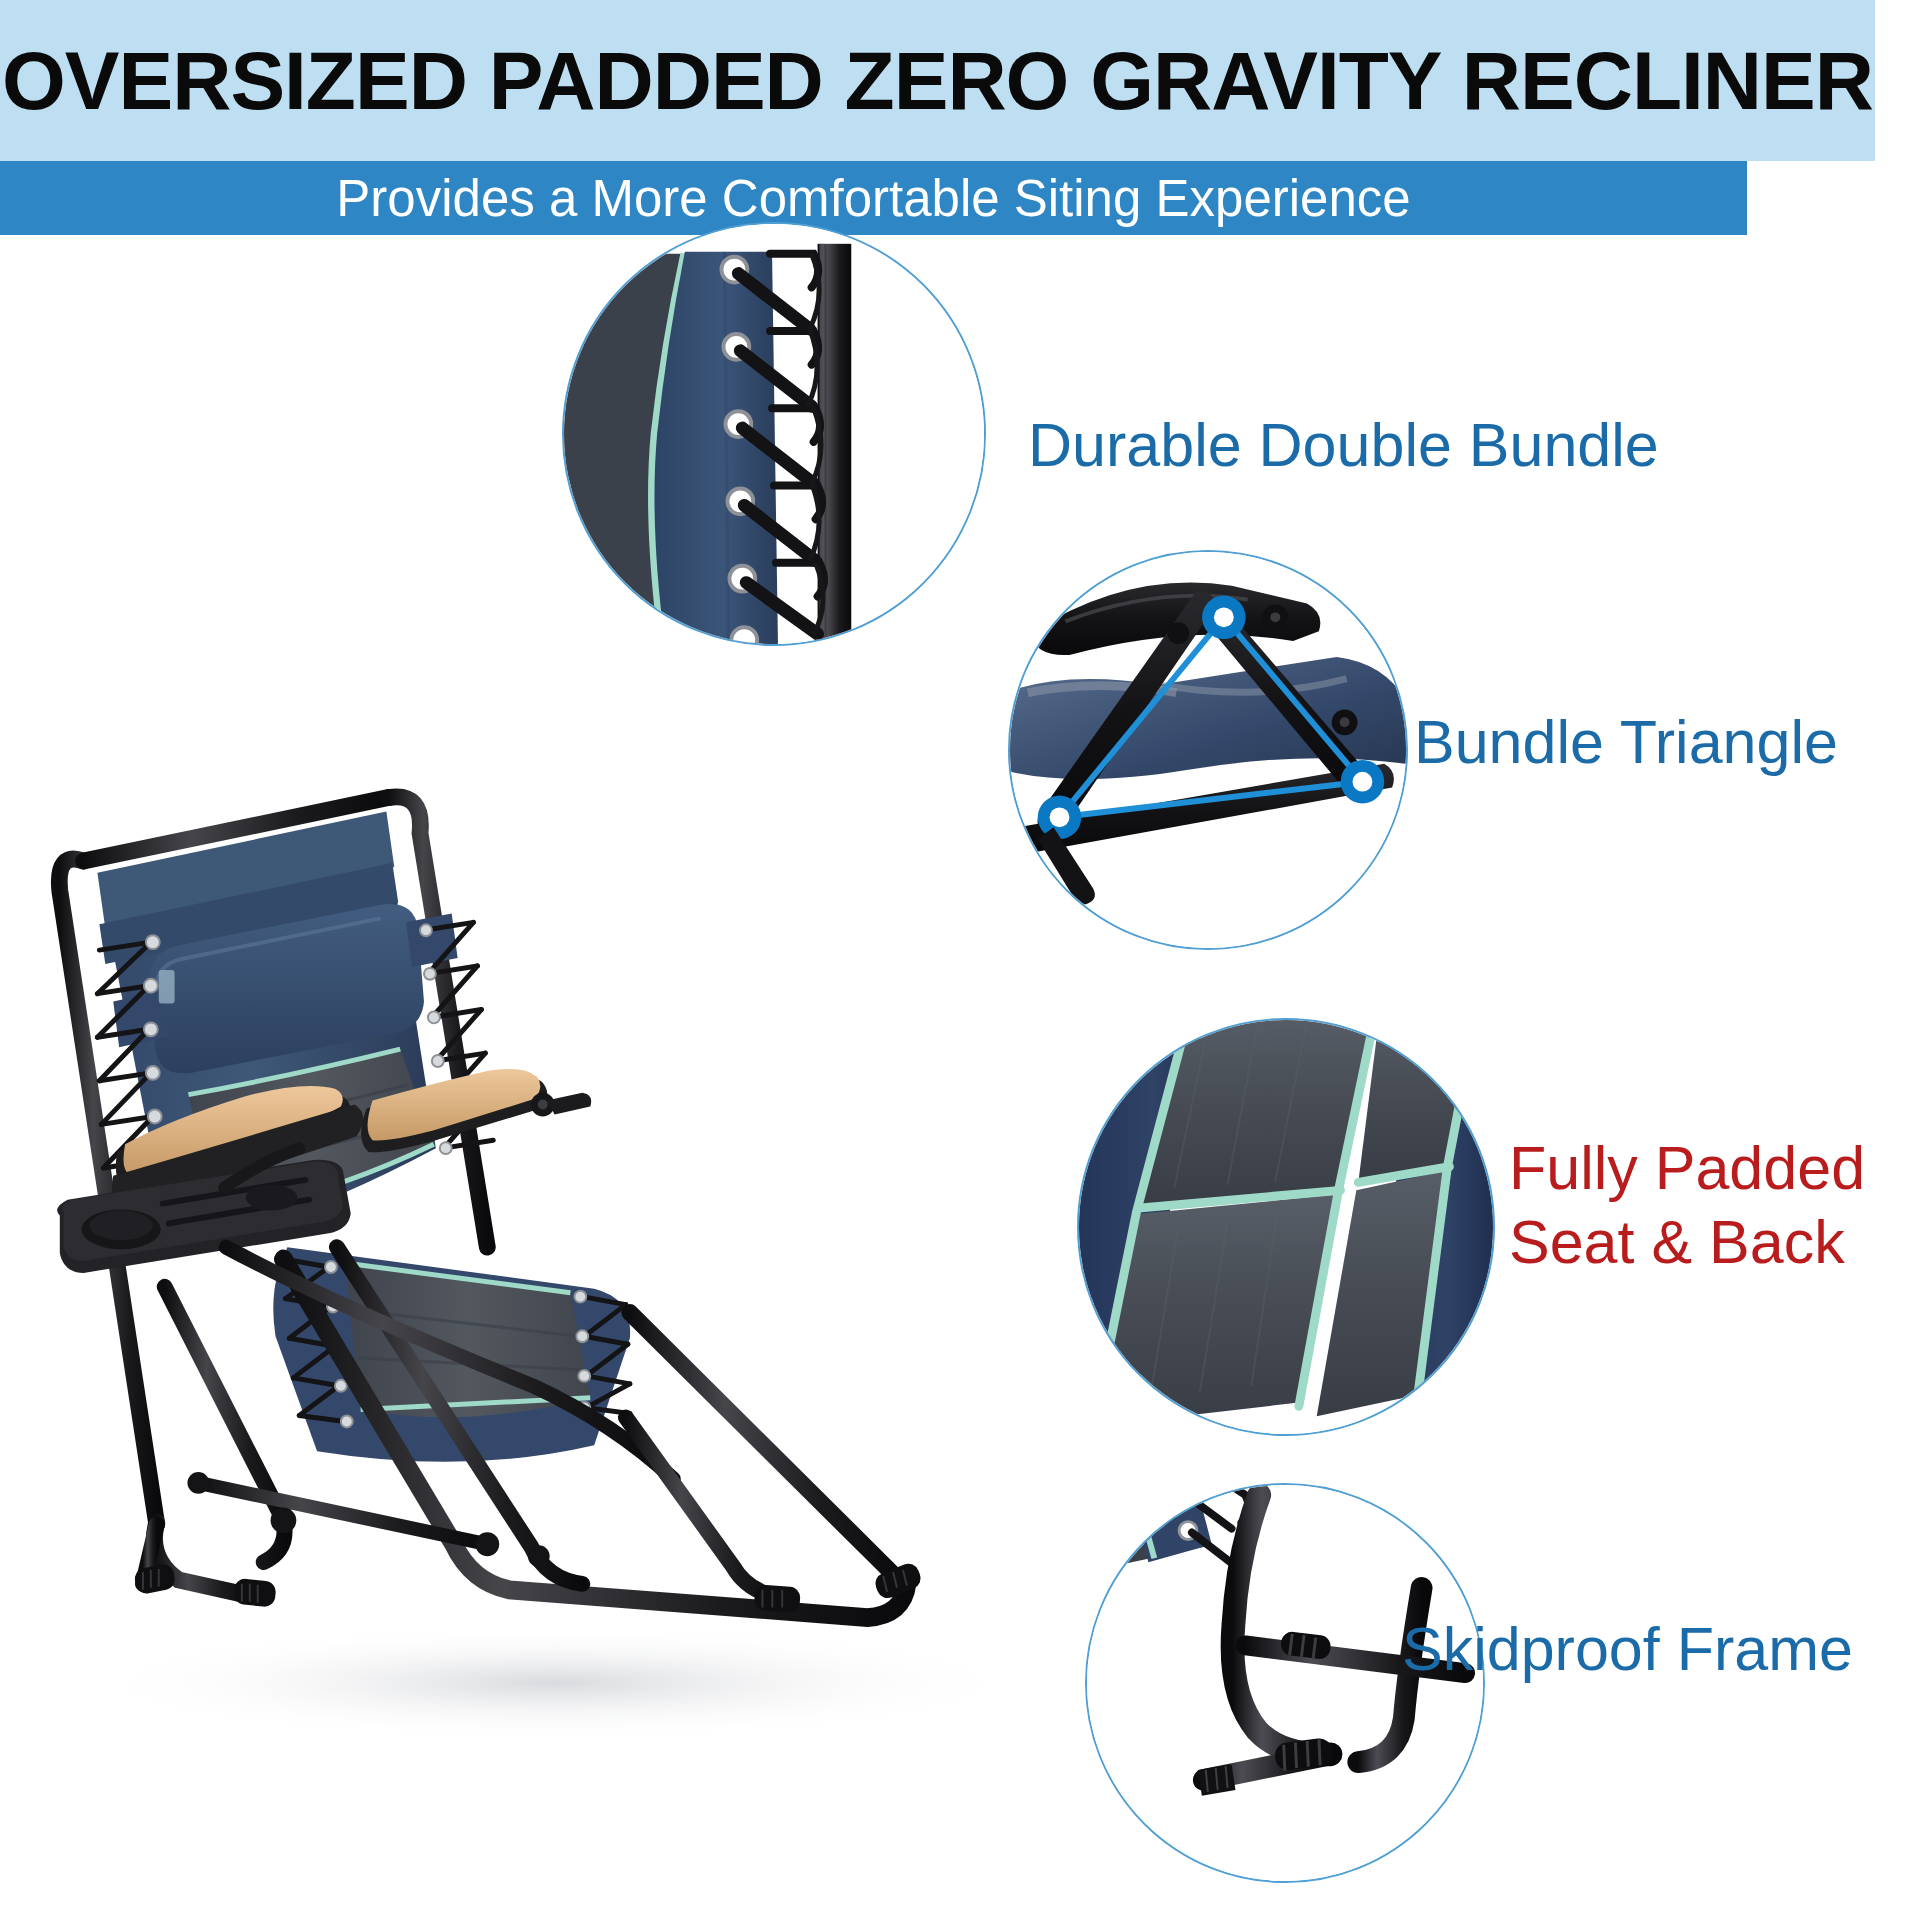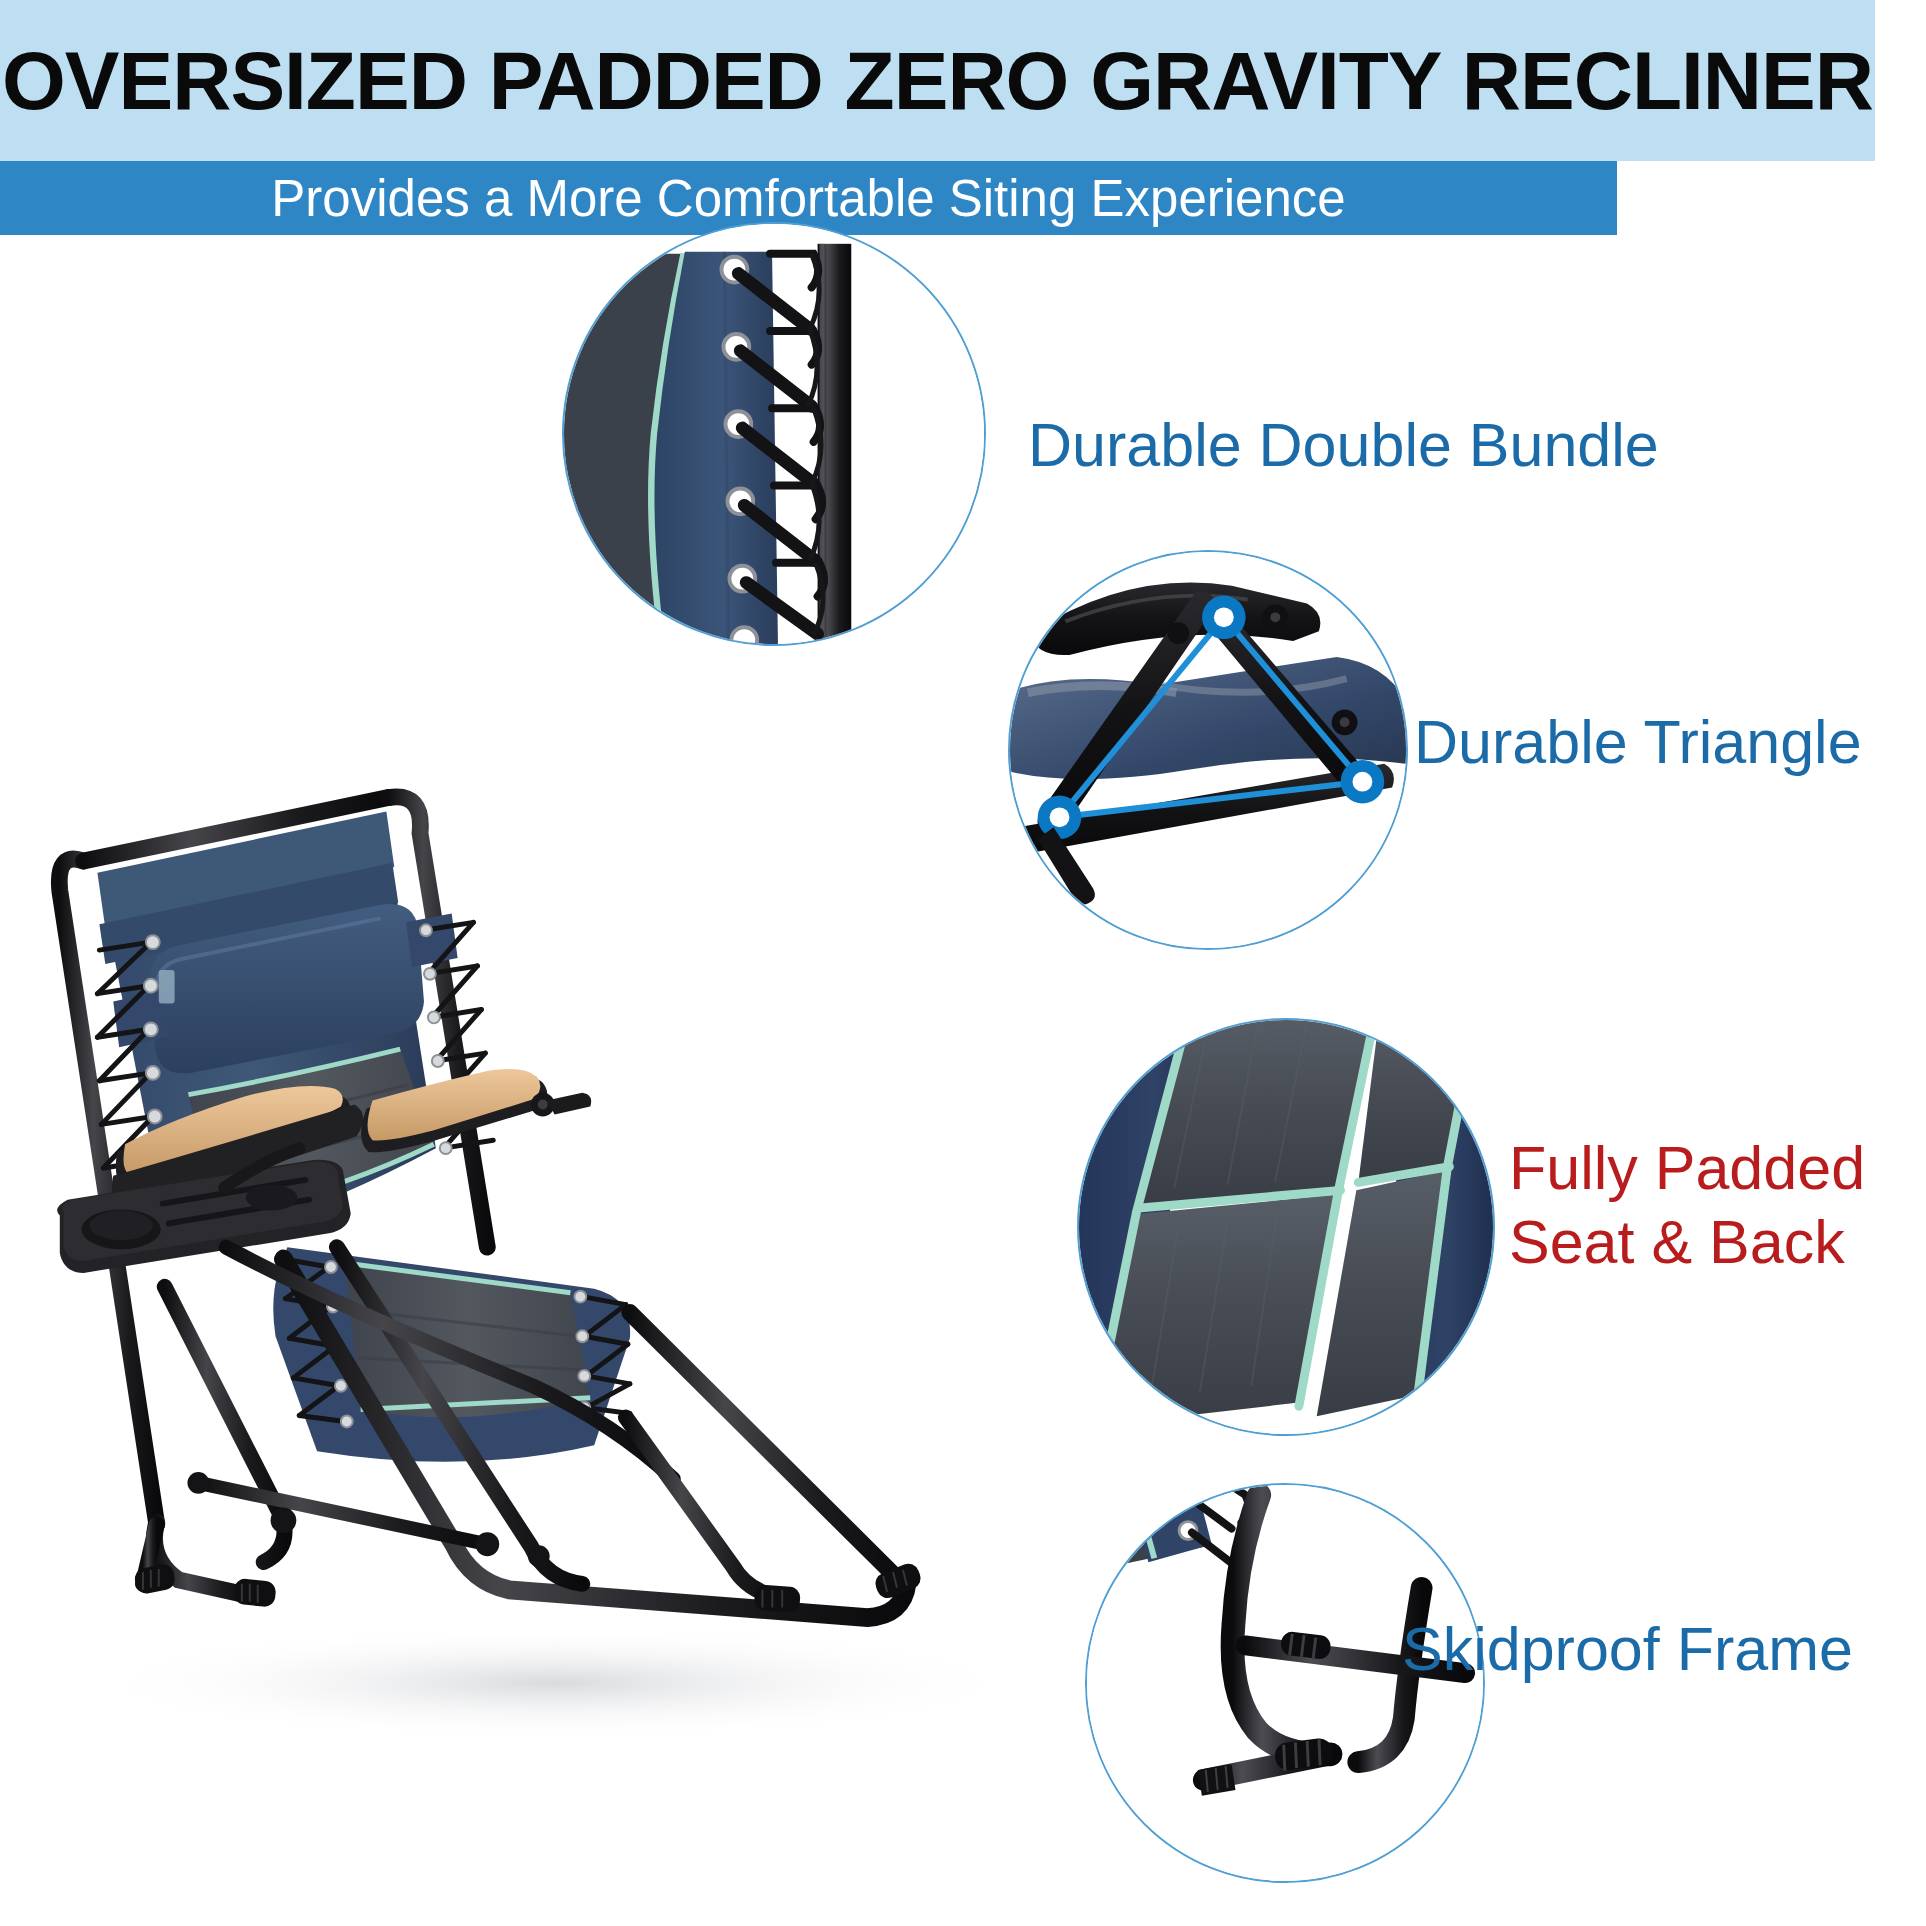--- a/index.html
+++ b/index.html
@@ -4,21 +4,21 @@
 <style>
   html,body{margin:0;padding:0;background:#fff;}
   body{width:1927px;height:1927px;position:relative;overflow:hidden;
        font-family:"Liberation Sans","DejaVu Sans",sans-serif;}
 
   
   #title-band{position:absolute;left:0;top:0;width:1875px;height:161px;
       background:#bedff2;display:flex;align-items:center;justify-content:center;}
   #title-text{font-size:91px;font-weight:bold;color:#0a0a0a;letter-spacing:-1px;
       white-space:nowrap;line-height:1;}
-  #subtitle-band{position:absolute;left:0;top:161px;width:1617px;height:74px;
+  #subtitle-band{position:absolute;left:0;top:161px;width:1747px;height:74px;
       background:#2e87c4;display:flex;align-items:center;justify-content:center;}
   #subtitle-text{font-size:51px;color:#ffffff;white-space:nowrap;line-height:1;font-weight:400;}
 
   
   .callout-circle{position:absolute;border-radius:50%;overflow:hidden;
       border:2px solid #4f9fd4;background:#ffffff;}
 
   
   .callout-label{position:absolute;color:#1b6ba8;font-size:61px;line-height:1.22;
       font-weight:400;white-space:pre-line;}
@@ -326,21 +326,21 @@
         <circle cx="216" cy="66" r="10" fill="#ffffff"></circle>
       <circle cx="50" cy="268" r="22" fill="#0b78c4"></circle>
         <circle cx="50" cy="268" r="10" fill="#ffffff"></circle>
       <circle cx="356" cy="232" r="22" fill="#0b78c4"></circle>
         <circle cx="356" cy="232" r="10" fill="#ffffff"></circle>
     </g>
 
     <path d="M44 278 L84 340 Q90 352 76 356 Q66 354 60 342 L28 290 Z" fill="#131316"></path>
   </svg>
 </div>
-<div class="callout-label" id="l2" style="left: 1414px; top: 705px; color: rgb(27, 107, 168);">Durable Triangle</div>
+<div class="callout-label" id="l2" style="left: 1414px; top: 705px; color: rgb(27, 107, 168);">Bundle Triangle</div>
 
 <div class="callout-circle" id="c3" style="left: 1077px; top: 1018px; width: 414px; height: 414px; border-color: rgb(79, 159, 212);">
   <svg class="art-svg" viewBox="0 0 418 418" preserveAspectRatio="none">
     <defs>
       <linearGradient id="q3g" x1="0" y1="0" x2="0" y2="1">
         <stop offset="0%" stop-color="#585e67"></stop>
           <stop offset="45%" stop-color="#474c55"></stop>
         <stop offset="100%" stop-color="#383d45"></stop>
       </linearGradient>
       <linearGradient id="q3n" x1="0" y1="0" x2="1" y2="0">

